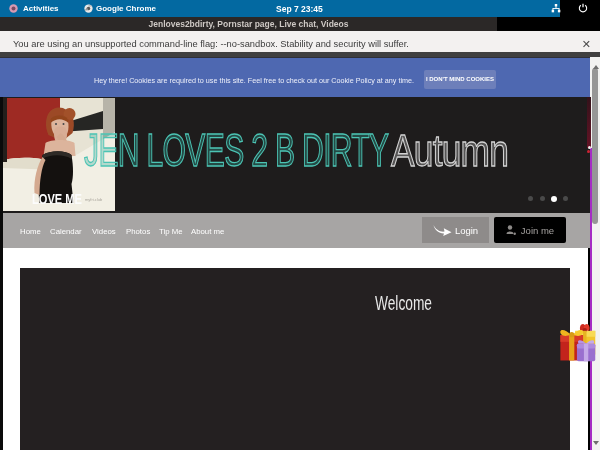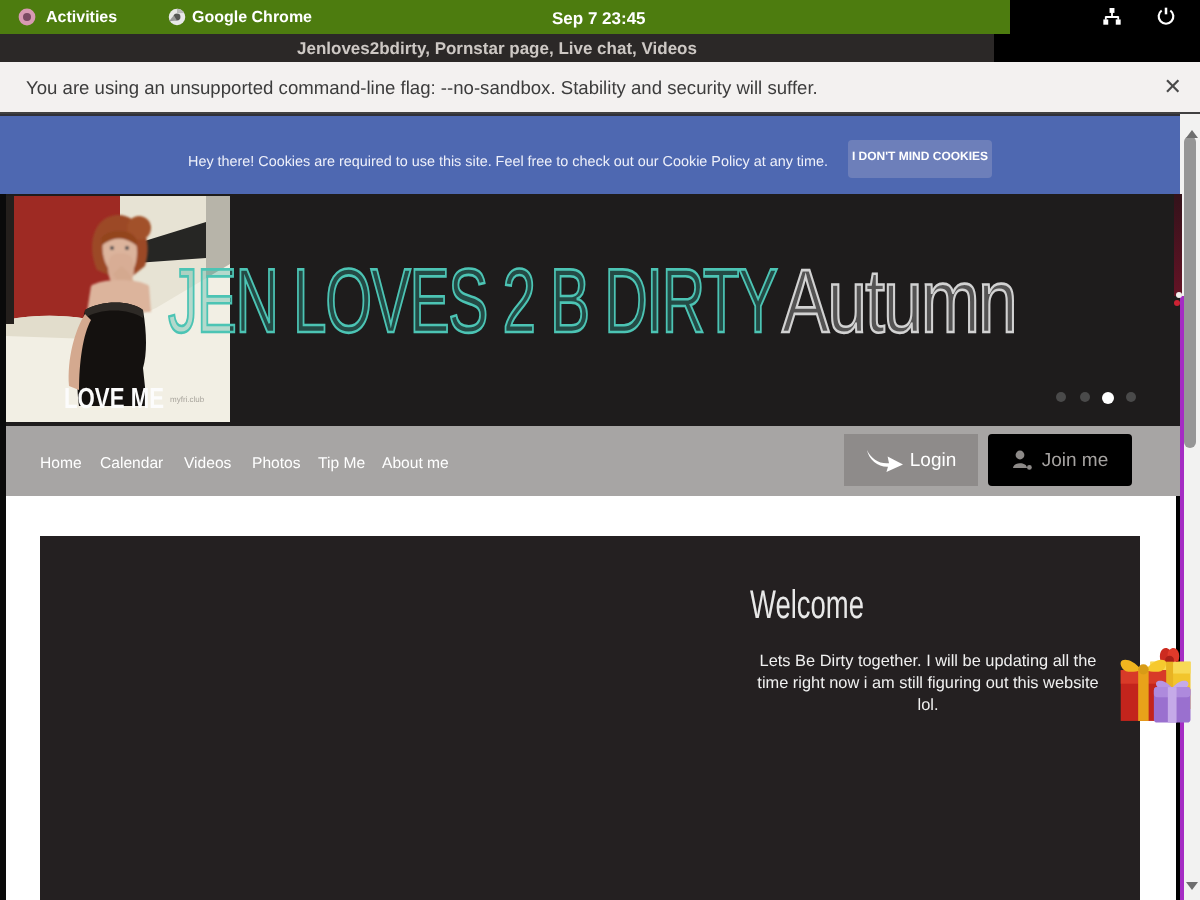--- a/index.html
+++ b/index.html
@@ -1,29 +1,29 @@
 <!DOCTYPE html>
 <html><head>
 <meta charset="utf-8">
 <style>
   * { margin:0; padding:0; box-sizing:border-box; }
   html,body { width:600px; height:450px; overflow:hidden; background:#000; }
   body { font-family:"Liberation Sans", sans-serif; position:relative; }
   .abs { position:absolute; }
 
   
-  #topbar { left:0; top:0; width:505px; height:17px; background:#4d7c0f; color:#fff; }
+  #topbar { left:0; top:0; width:560px; height:17px; background:#0369a1; color:#fff; }
   #topbar .txt { font-size:8px; font-weight:bold; color:#fff; }
 
   
   #titlebar { left:0; top:17px; width:497px; height:14px; background:#2b2827;
     color:#cdc8c4; text-align:center; font-size:8.5px; font-weight:bold; line-height:14px; }
 
   
-  #notif { left:0; top:31px; width:600px; height:26px; background:#f3f1f0; border-bottom:1px solid #404040; }
+  #notif { left:0; top:31px; width:600px; height:26px; background:#f3f1f0; border-bottom:5px solid #404040; }
   #notif .msg { position:absolute; left:13px; top:8px; font-size:9.3px; color:#3c3c3c; }
   #notif .x { position:absolute; right:9px; top:8px; font-size:11px; line-height:11px; color:#4a4a4a; }
 
   
   #cookie { left:0; top:57px; width:600px; height:40px; background:#4e68b1; border-top:1px solid #2f3038; }
   #cookie .msg { position:absolute; left:94px; top:17.5px; font-size:7.2px; color:#eef0fa; }
   #cookie .btn { position:absolute; left:424px; top:12px; width:72px; height:19px; background:#6d7fba;
      border-radius:2px; color:#fff; font-size:6px; font-weight:bold; text-align:center; line-height:18px; }
 
   
@@ -159,21 +159,20 @@
     <div id="joinbtn"><svg width="10" height="10" viewBox="0 0 10 10" style="margin-right:5px">
         <circle cx="4" cy="2.5" r="2.2" fill="#8d8a88"></circle>
         <path d="M0.5 9 C 0.5 5.8 7.5 5.8 7.5 9 Z" fill="#8d8a88"></path>
         <circle cx="8.7" cy="8.7" r="1.2" fill="#8d8a88"></circle>
       </svg>Join me</div>
   </div>
 
   <div class="abs" id="content">
     <div id="darkbox">
       <div id="welcome">Welcome</div>
-      <div id="welcometxt">Lets Be Dirty together. I will be updating all the time right now i am still figuring out this website lol.</div>
     </div>
   </div>
 
   <div class="abs" id="leftstrip"></div>
 
   <div class="abs" id="sbtrack"></div>
   <div class="abs" id="redline"></div>
   <div class="abs" id="magline"></div>
   <div class="abs" style="left:587.5px;top:146px;width:3px;height:3px;border-radius:50%;background:#f3f0ee"></div>
   <div class="abs" style="left:587px;top:150px;width:3px;height:3px;border-radius:50%;background:#c23"></div>

